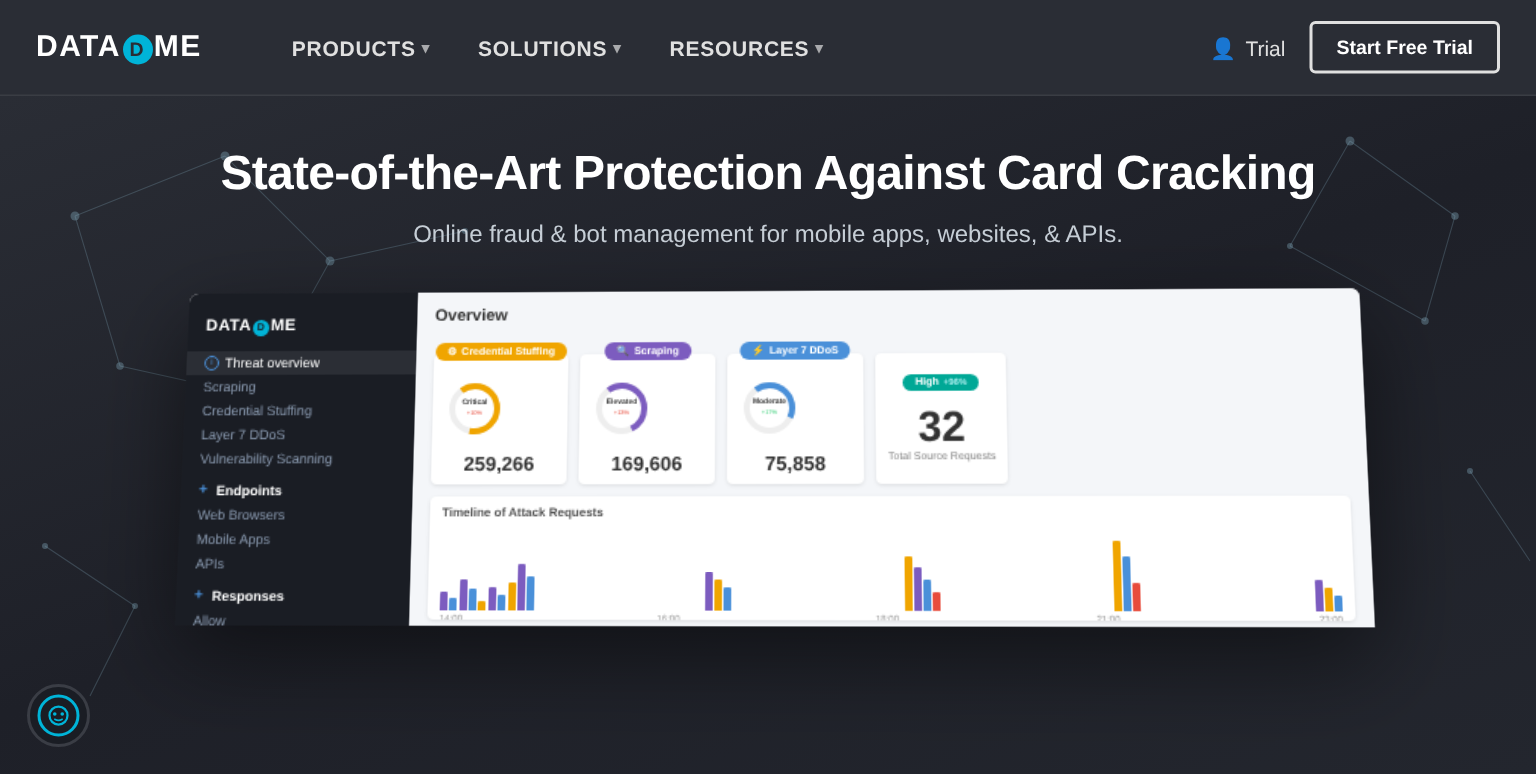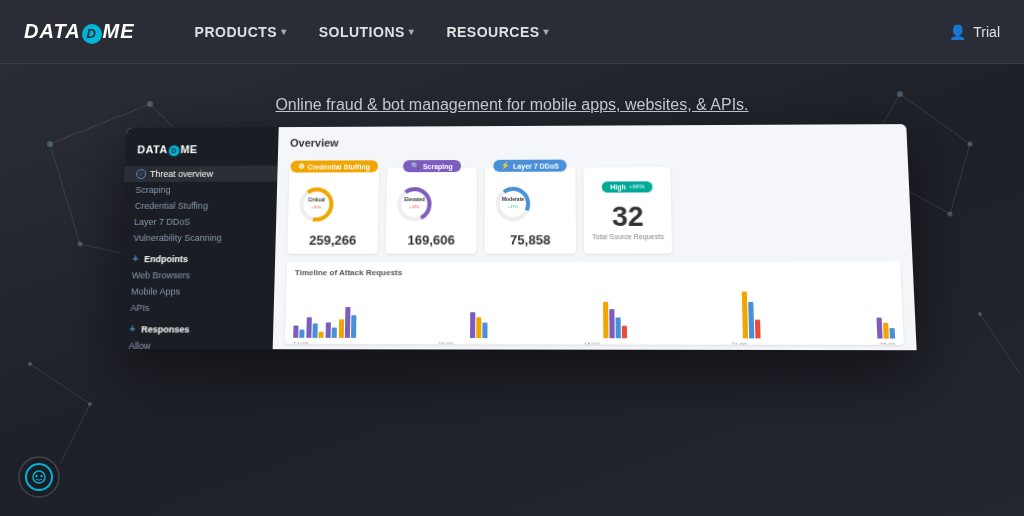--- a/index.html
+++ b/index.html
@@ -26,21 +26,20 @@
     .logo {
       display: flex;
       align-items: center;
       margin-right: 48px;
     }
     .logo-text {
       font-size: 20px;
       font-weight: 700;
       color: #fff;
       letter-spacing: 1px;
-      font-style: italic;
     }
     .logo-d {
       display: inline-block;
       background: #00b4d8;
       color: #2a2d35;
       border-radius: 50%;
       width: 20px;
       height: 20px;
       text-align: center;
       line-height: 20px;
@@ -116,22 +115,21 @@
       font-size: 32px;
       font-weight: 800;
       line-height: 1.2;
       margin-bottom: 14px;
       letter-spacing: -0.5px;
     }
     .hero-subtitle {
       color: #c8d0d8;
       font-size: 16px;
       font-weight: 400;
-      margin-bottom: 12px;
-      text-decoration: underline;
+      margin-bottom: 28px;
     }
 
     
     .dashboard-wrapper {
       position: relative;
       z-index: 2;
       display: flex;
       justify-content: center;
       margin-top: 4px;
     }
@@ -372,20 +370,21 @@
     <div class="nav-item">
       <span>RESOURCES</span>
       <span class="nav-chevron">▾</span>
     </div>
   </div>
   <div class="nav-right">
     <div class="login-btn">
       <span>👤</span>
       <span>Trial</span>
     </div>
+    <button class="start-free-btn">Start Free Trial</button>
   </div>
 </nav>
 
 <section class="hero">
 
   <svg class="bg-dots" viewBox="0 0 1024 452" preserveAspectRatio="xMidYMid slice">
     <g opacity="0.25" stroke="#8ab4c8" stroke-width="0.7" fill="none">
       <line x1="50" y1="80" x2="150" y2="40"></line>
       <line x1="150" y1="40" x2="220" y2="110"></line>
       <line x1="50" y1="80" x2="80" y2="180"></line>
@@ -411,20 +410,21 @@
       <circle cx="970" cy="80" r="2.5"></circle>
       <circle cx="950" cy="150" r="2.5"></circle>
       <circle cx="860" cy="100" r="2"></circle>
       <circle cx="30" cy="300" r="2"></circle>
       <circle cx="90" cy="340" r="2"></circle>
       <circle cx="980" cy="250" r="2"></circle>
     </g>
   </svg>
 
   <div class="hero-text">
+    <h1 class="hero-title">State-of-the-Art Protection Against  Card Cracking</h1>
     <p class="hero-subtitle">Online fraud &amp; bot management for mobile apps, websites, &amp; APIs.</p>
   </div>
 
   <div class="dashboard-wrapper">
     <div class="dashboard-container">
       <div class="dashboard-inner">
 
         <div class="dash-sidebar">
           <div class="dash-logo">
             <span class="dash-logo-text">DATA<span class="dash-logo-d">D</span>ME</span>

